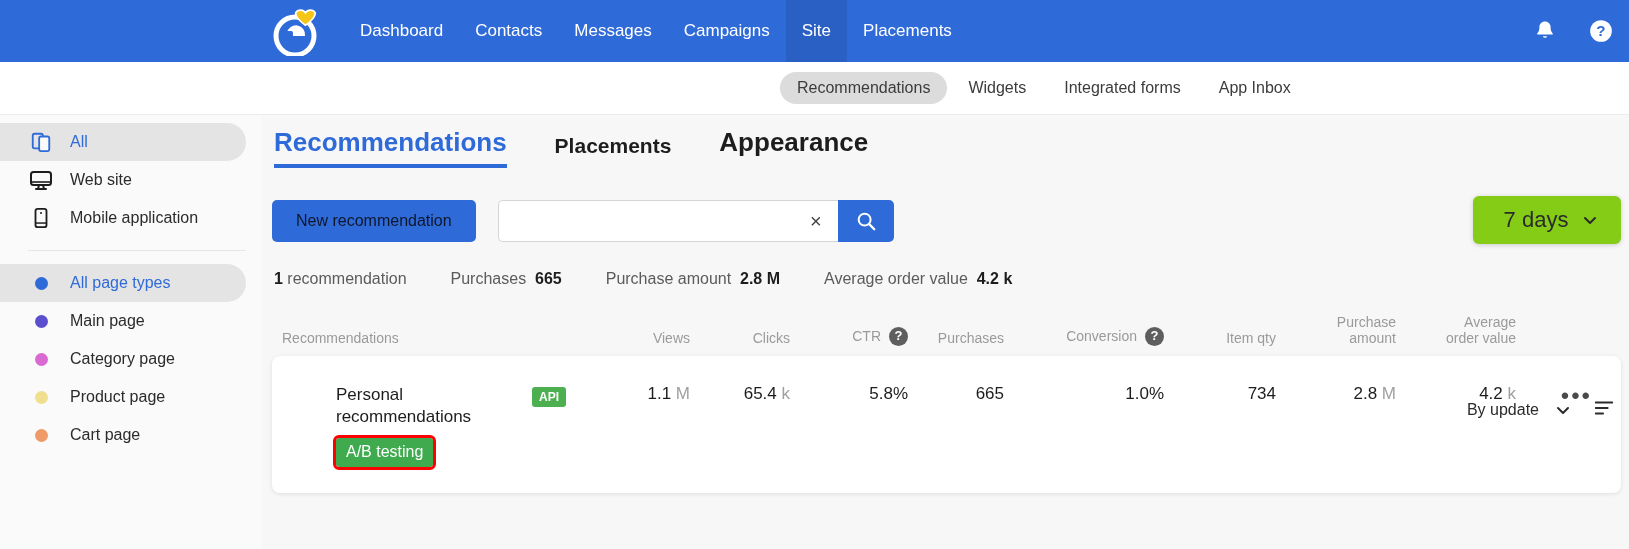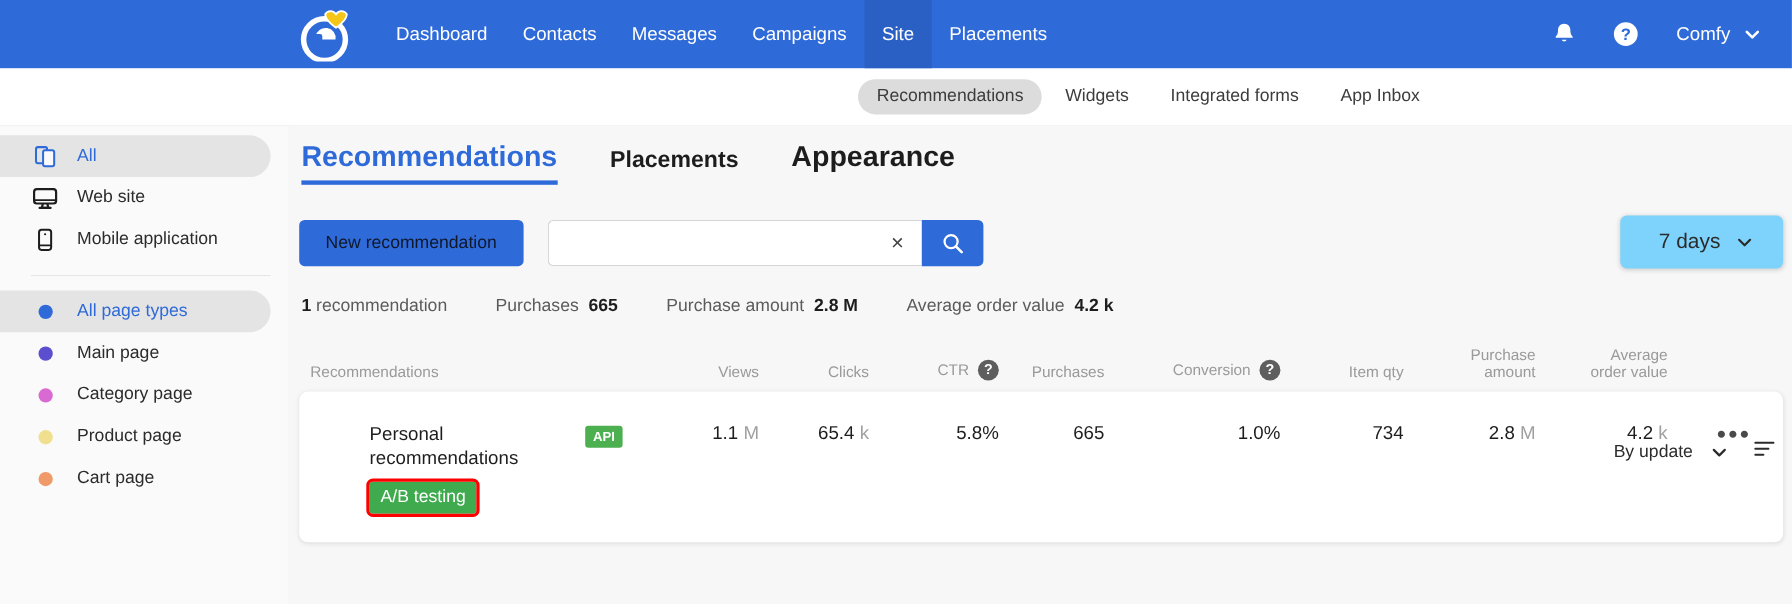--- a/index.html
+++ b/index.html
@@ -114,24 +114,24 @@
     padding: 0 6px; line-height: 1;
   }
   .search-btn {
     width: 56px; height: 42px; background: #2f6ad9;
     border: none; border-radius: 0 5px 5px 0;
     display: flex; align-items: center; justify-content: center;
     cursor: pointer;
   }
   .days-select {
     position: absolute; right: 8px; top: 28px;
-    width: 148px; height: 48px; background: #7dd3fc;
+    width: 148px; height: 48px; background: #84cc16;
     border-radius: 6px; box-shadow: 0 1px 5px rgba(0,0,0,.18);
     display: flex; align-items: center; justify-content: center;
-    gap: 14px; font-size: 19px; color: #2b2b2b; cursor: pointer; padding-left: 8px;
+    gap: 14px; font-size: 22px; color: #2b2b2b; cursor: pointer; padding-left: 8px;
   }
 
   .stats { display: flex; align-items: center; gap: 44px; padding: 28px 4px 0 2px; font-size: 16px; }
   .stat { color: #5b5b5b; white-space: nowrap; }
   .stat b { color: #1d1d1d; font-weight: bold; }
   .stat .lead { color: #1d1d1d; font-weight: bold; }
   .sortbar {
     position: absolute; right: 14px; top: 282px;
     display: flex; align-items: center; gap: 22px;
     font-size: 16px; color: #2b2b2b; cursor: pointer;
@@ -239,26 +239,20 @@
         <path d="M12 2.5c-3.3 0-5.6 2.5-5.6 5.8 0 4-1.4 5.2-2.1 6.1-.3.4 0 1 .5 1h14.4c.5 0 .8-.6.5-1-.7-.9-2.1-2.1-2.1-6.1 0-3.3-2.3-5.8-5.6-5.8z" fill="#fff"></path>
         <path d="M9.8 17.2a2.3 2.3 0 0 0 4.4 0z" fill="#fff"></path>
       </svg>
     </div>
     <div class="icon-btn">
       <svg width="26" height="26" viewBox="0 0 24 24">
         <circle cx="12" cy="12" r="10" fill="#fff"></circle>
         <text x="12" y="17" text-anchor="middle" font-size="14" font-weight="bold" fill="#2f6ad9" font-family="Liberation Sans, sans-serif">?</text>
       </svg>
     </div>
-    <div class="user-menu">
-      <span>Comfy</span>
-      <svg width="16" height="16" viewBox="0 0 16 16">
-        <path d="M3 6 l5 5 l5 -5" fill="none" stroke="#fff" stroke-width="2.4" stroke-linecap="round" stroke-linejoin="round"></path>
-      </svg>
-    </div>
   </div>
 </div>
 
 <div class="subnav">
   <div class="subnav-item active"><span>Recommendations</span></div>
   <div class="subnav-item"><span>Widgets</span></div>
   <div class="subnav-item"><span>Integrated forms</span></div>
   <div class="subnav-item"><span>App Inbox</span></div>
 </div>
 

